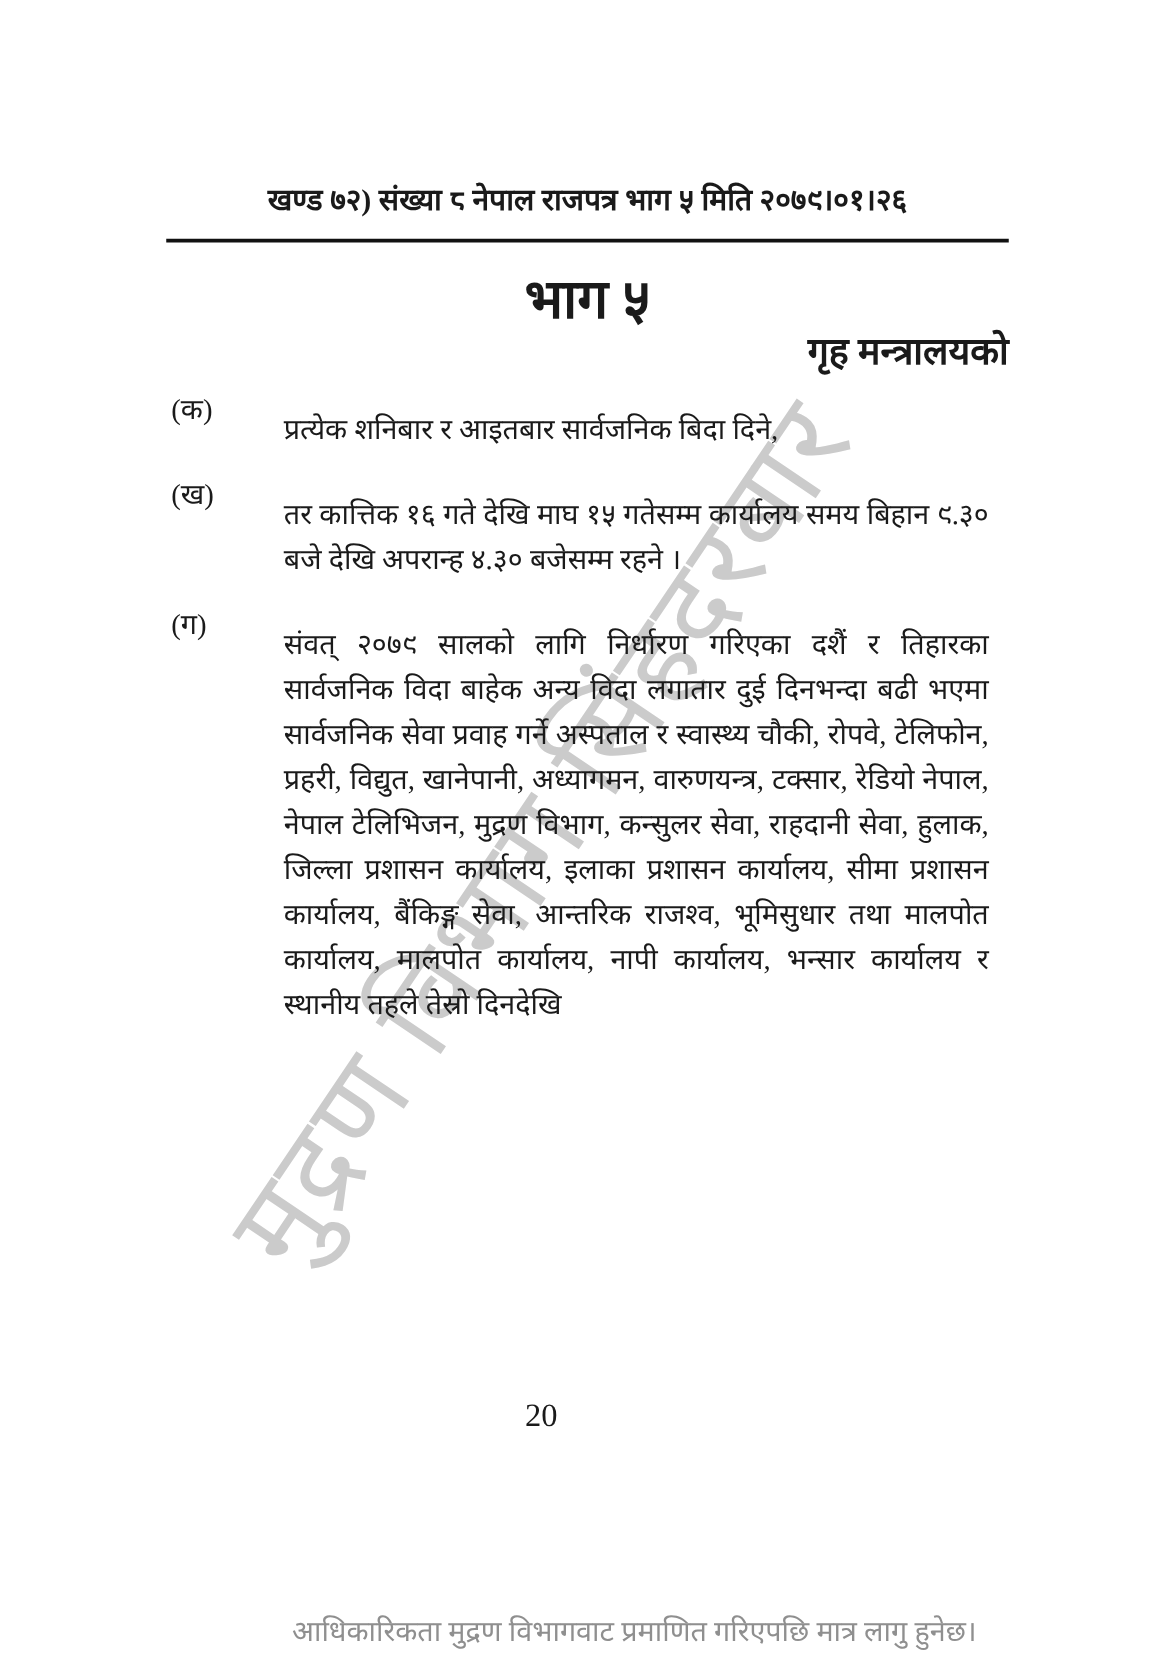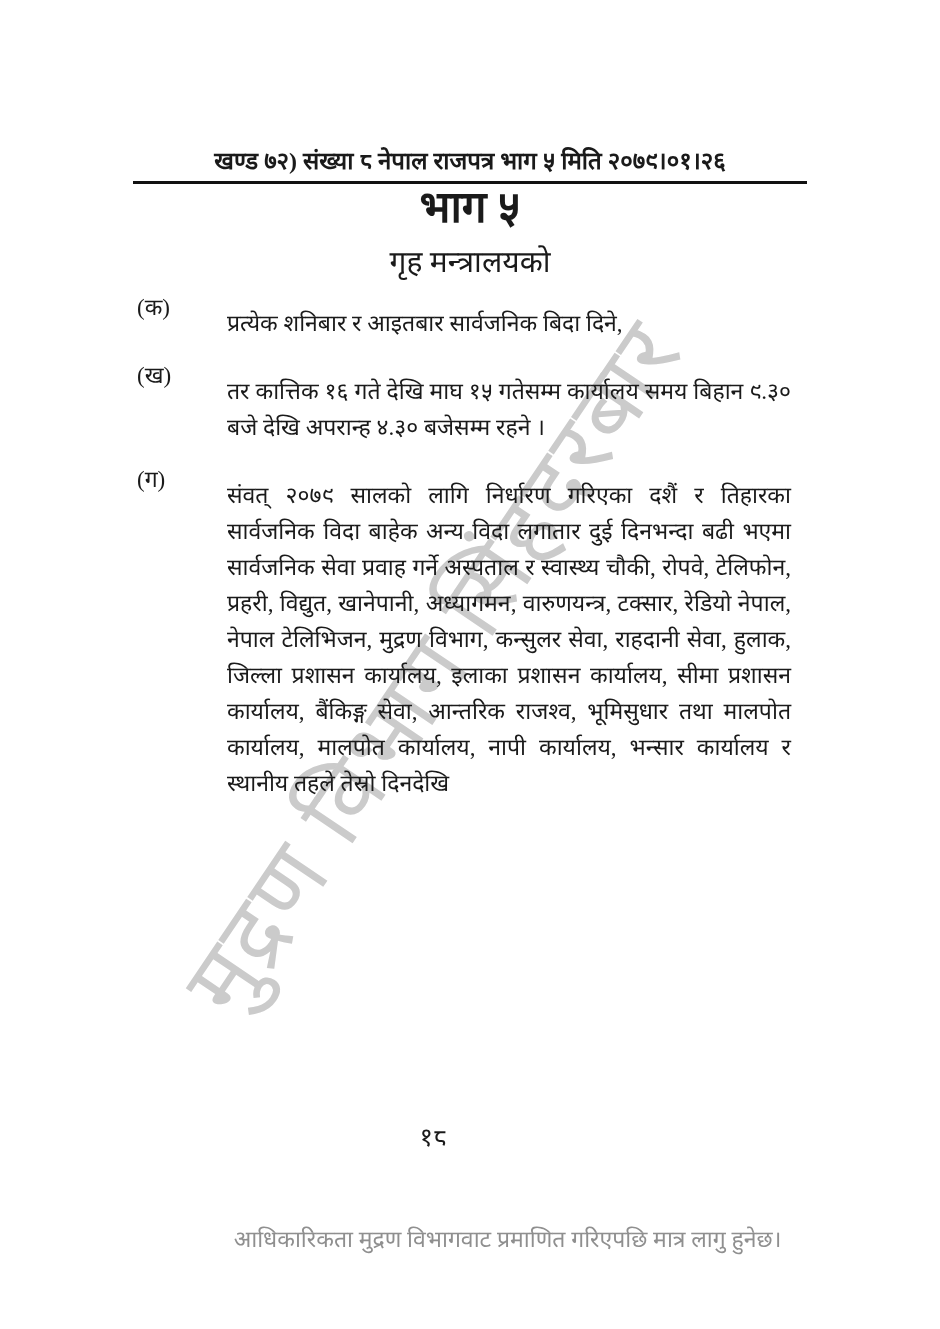--- a/index.html
+++ b/index.html
@@ -32,40 +32,41 @@
     left: 133px;
     top: 146px;
     width: 674px;
     z-index: 1;
   }
   .gazette-header {
     text-align: center;
     font-weight: bold;
     font-size: 24px;
     line-height: 1.3;
-    padding-bottom: 4px;
+    padding-bottom: 14px;
     border-bottom: 3px solid #111111;
   }
   .part-title {
     text-align: center;
     font-size: 44px;
     font-weight: bold;
+    margin-top: 22px;
     line-height: 1.1;
   }
   .org {
     text-align: center;
     font-size: 26px;
     margin-top: 10px;
     line-height: 1.1;
   }
   .ministry {
-    text-align: center;
+    text-align: right;
     font-size: 30px;
-    font-weight: normal;
-    margin-top: 12px;
+    font-weight: bold;
+    margin-top: 0;
     line-height: 1.1;
   }
   .notice {
     text-align: center;
     font-size: 27px;
     font-weight: bold;
     margin-top: 12px;
     line-height: 1.1;
   }
   .body-text {
@@ -93,21 +94,21 @@
     position: absolute;
     top: 1118px;
     left: 133px;
     width: 600px;
     text-align: center;
     font-size: 26px;
     z-index: 1;
   }
   .footer {
     position: absolute;
-    top: 1222px;
+    top: 1288px;
     left: 133px;
     width: 674px;
     box-sizing: border-box;
     padding-left: 75px;
     text-align: center;
     font-size: 23px;
     color: #8f8f8f;
     z-index: 1;
   }
 </style>
@@ -148,17 +149,17 @@
       <div class="item">
         <div class="item-label">(ग)</div>
         <div class="item-body">
           <p>संवत् २०७९ सालको लागि निर्धारण गरिएका दशैं र तिहारका सार्वजनिक विदा बाहेक अन्य विदा लगातार दुई दिनभन्दा बढी भएमा सार्वजनिक सेवा प्रवाह गर्ने अस्पताल र स्वास्थ्य चौकी, रोपवे, टेलिफोन, प्रहरी, विद्युत, खानेपानी, अध्यागमन, वारुणयन्त्र, टक्सार, रेडियो नेपाल, नेपाल टेलिभिजन, मुद्रण विभाग, कन्सुलर सेवा, राहदानी सेवा, हुलाक, जिल्ला प्रशासन कार्यालय, इलाका प्रशासन कार्यालय, सीमा प्रशासन कार्यालय, बैंकिङ्ग सेवा, आन्तरिक राजश्व, भूमिसुधार तथा मालपोत कार्यालय, मालपोत कार्यालय, नापी कार्यालय, भन्सार कार्यालय र स्थानीय तहले तेस्रो दिनदेखि</p>
         </div>
       </div>
 
     </div>
   </div>
 
-  <div class="page-number">१८</div>
+  <div class="page-number">20</div>
 
   <div class="footer">आधिकारिकता मुद्रण विभागवाट प्रमाणित गरिएपछि मात्र लागु हुनेछ।</div>
 
 </div>
 
 </body></html>

